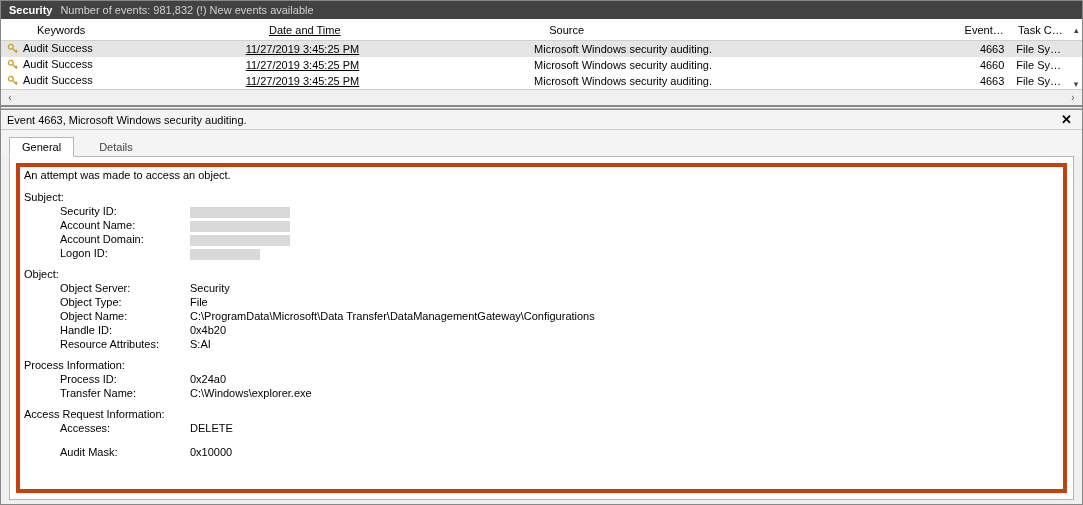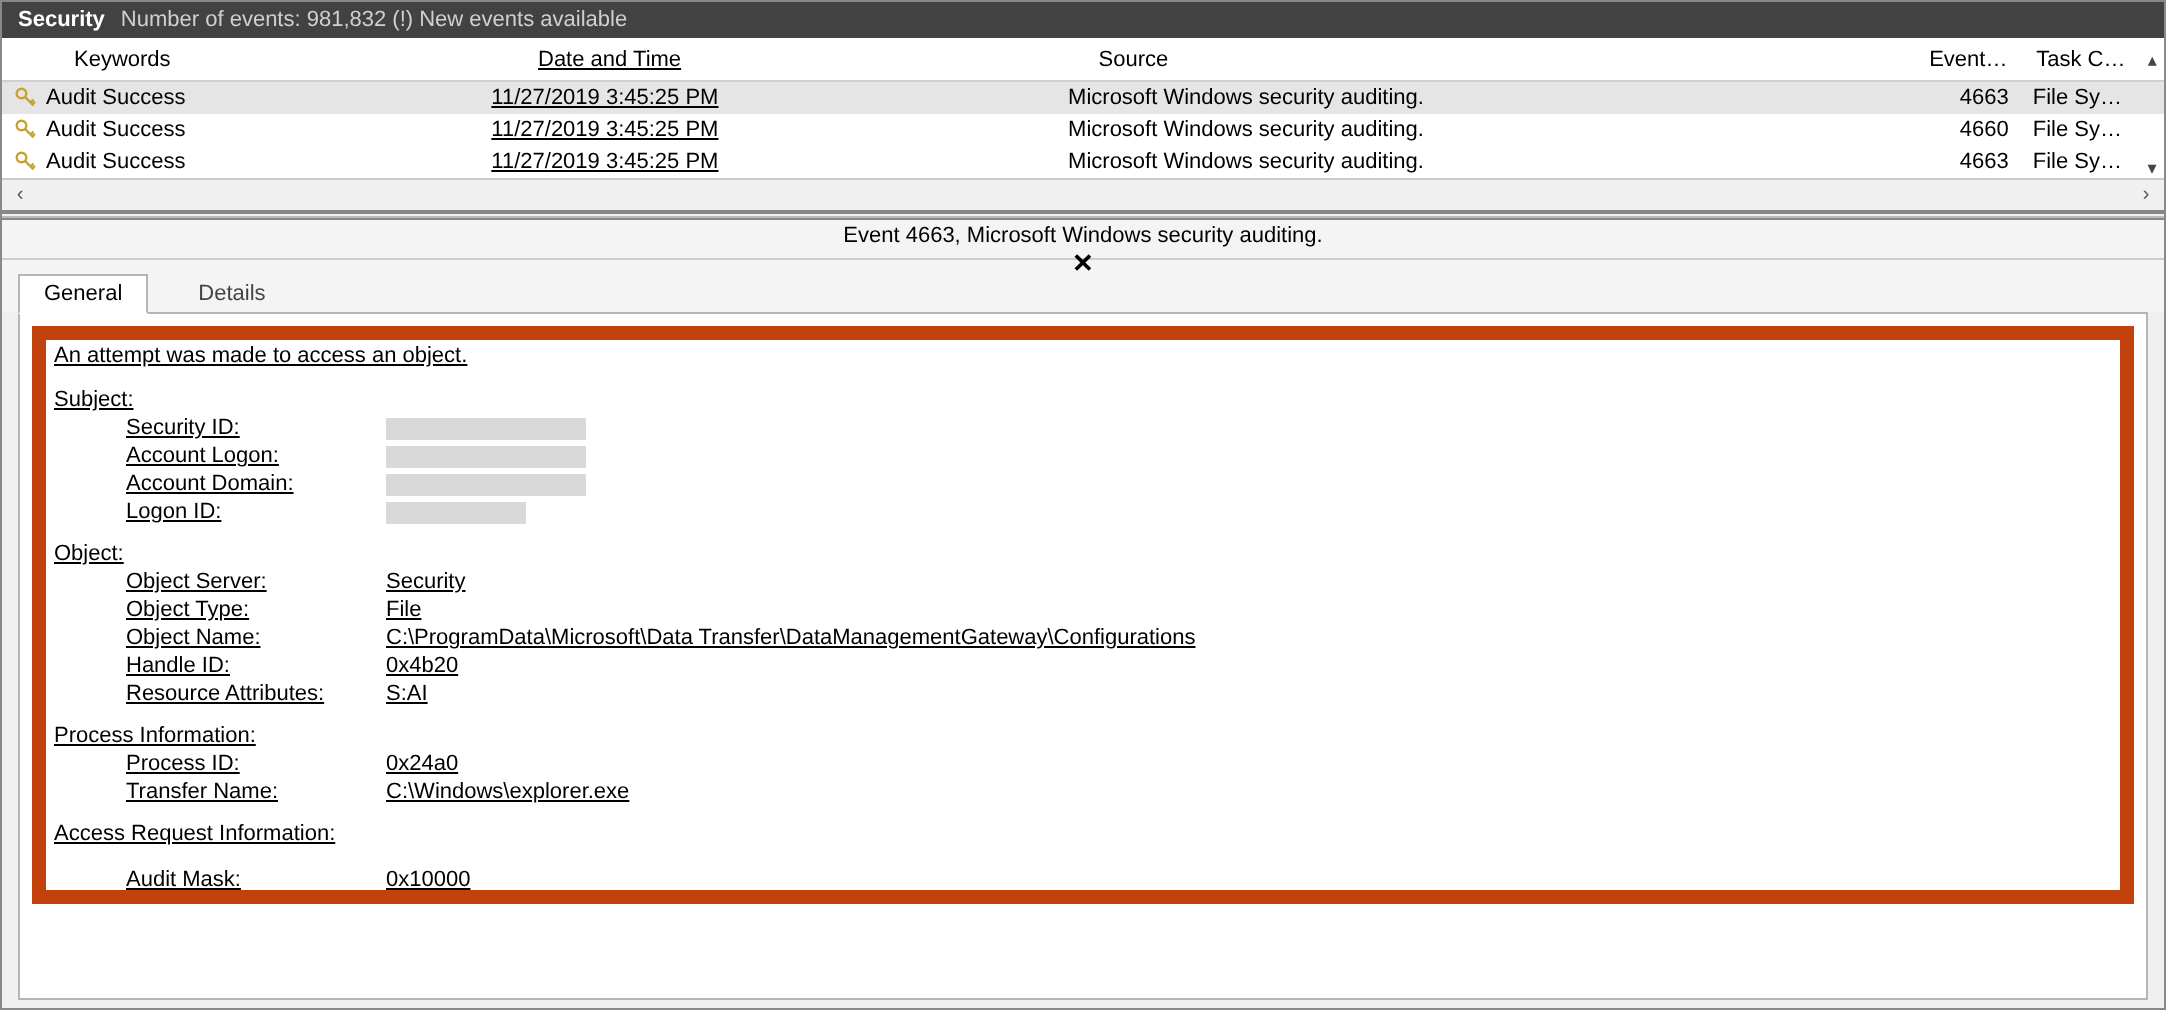--- a/index.html
+++ b/index.html
@@ -97,21 +97,20 @@
 
   
   .detail-header {
     background: #f4f4f4;
     display: flex;
     align-items: center;
     justify-content: space-between;
     padding: 2px 6px;
     height: 20px;
     border-bottom: 1px solid #ccc;
-    flex-direction: column;
   }
   .close-x {
     font-family: Arial, sans-serif;
     font-size: 13px;
     font-weight: bold;
     cursor: pointer;
     padding: 0 4px;
   }
 
   
@@ -145,27 +144,26 @@
   
   .detail-body-frame {
     margin: 0 8px 8px 8px;
     border: 1px solid #b5b5b5;
     background: #fff;
     height: 344px;
     overflow: hidden;
   }
   .detail-scroll {
     margin: 6px;
-    border: 7px solid #c2410c;
-    background: #fff;
-    height: 289px;
+    border: 4px solid #c2410c;
+    background: #fff;
+    height: 330px;
     overflow: auto;
     padding: 2px 4px;
     font-size: 11px;
-    text-decoration: underline;
   }
   .msg { margin-bottom: 10px; }
   .section-title { margin-top: 8px; margin-bottom: 1px; }
   .kv { display: flex; padding-left: 36px; line-height: 14px; }
   .kv .k { width: 130px; }
   .kv .v { flex: 1; }
   .redact {
     display: inline-block;
     background: #d9d9d9;
     width: 100px;
@@ -246,21 +244,21 @@
 <div class="detail-body-frame">
   <div class="detail-scroll">
     <div class="msg">An attempt was made to access an object.</div>
 
     <div class="section-title">Subject:</div>
     <div class="kv">
         <span class="k">Security ID:</span>
         <span class="v"><span class="redact"></span></span>
       </div>
     <div class="kv">
-        <span class="k">Account Logon:</span>
+        <span class="k">Account Name:</span>
         <span class="v"><span class="redact"></span></span>
       </div>
     <div class="kv">
         <span class="k">Account Domain:</span>
         <span class="v"><span class="redact"></span></span>
       </div>
     <div class="kv">
         <span class="k">Logon ID:</span>
         <span class="v"><span class="redact" style="width:70px"></span></span>
       </div>
@@ -291,18 +289,22 @@
     <div class="kv">
         <span class="k">Process ID:</span>
         <span class="v">0x24a0</span>
       </div>
     <div class="kv">
         <span class="k">Transfer Name:</span>
         <span class="v">C:\Windows\explorer.exe</span>
       </div>
 
     <div class="section-title">Access Request Information:</div>
+    <div class="kv">
+        <span class="k">Accesses:</span>
+        <span class="v">DELETE</span>
+      </div>
     <div class="kv" style="margin-top:10px">
         <span class="k">Audit Mask:</span>
         <span class="v">0x10000</span>
       </div>
   </div>
 </div>
 
 </body></html>

